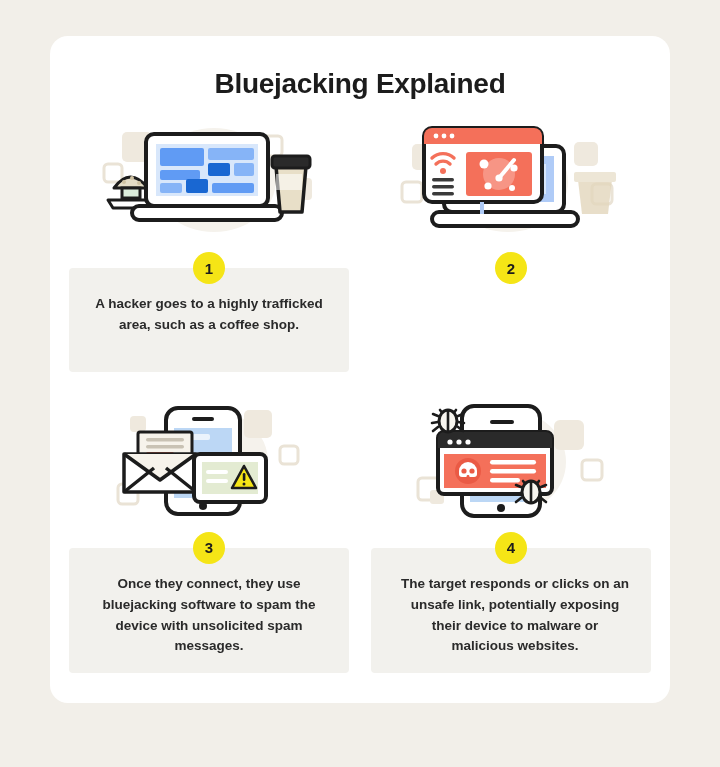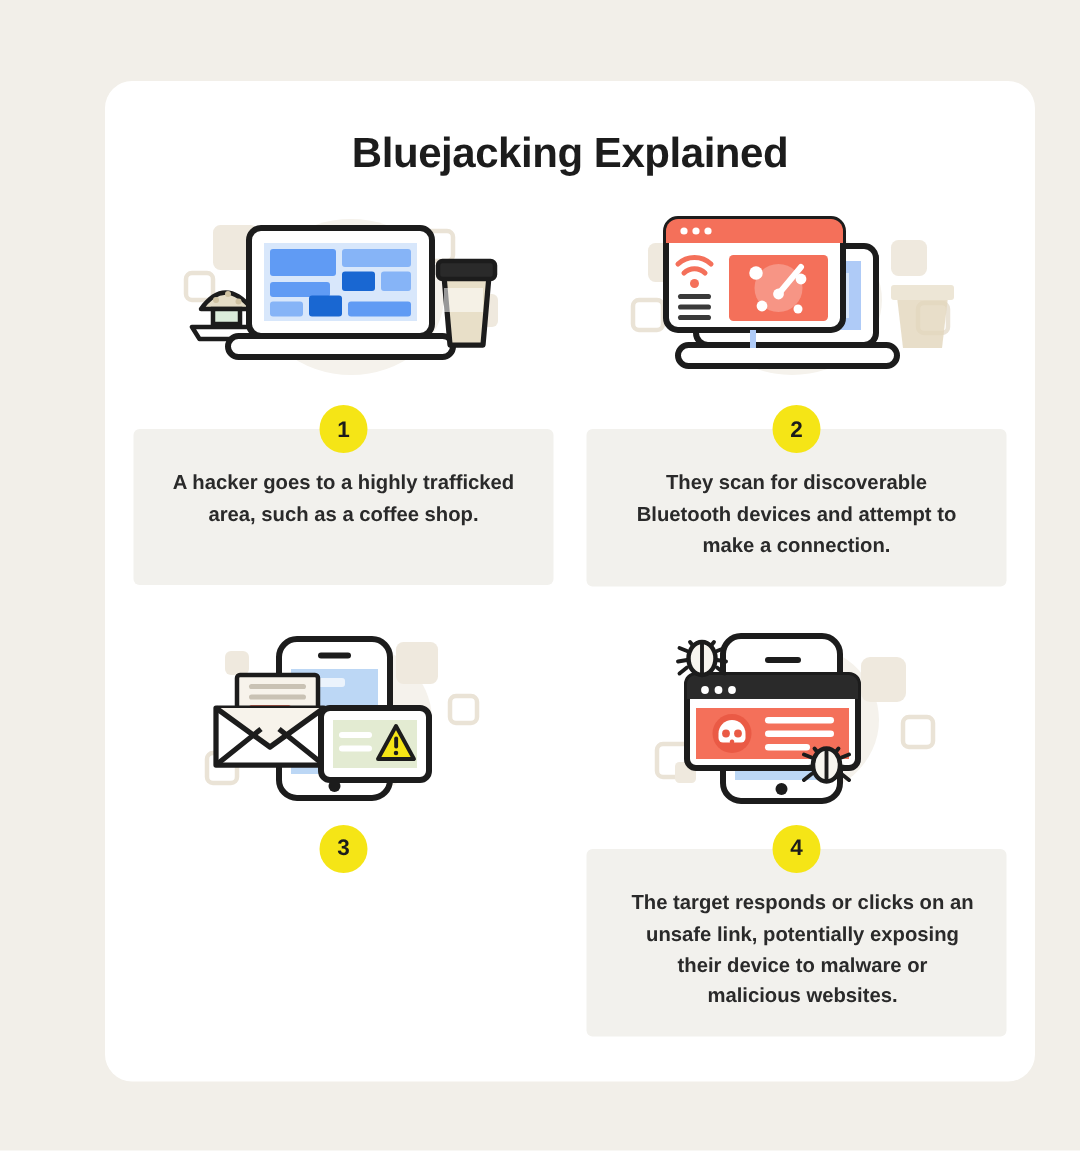--- a/index.html
+++ b/index.html
@@ -8,26 +8,25 @@
     width: 720px;
     height: 767px;
     background: #F2EFE9;
     font-family: "Liberation Sans", sans-serif;
     overflow: hidden;
   }
 
   .infographic-card {
     position: absolute;
     left: 50px;
-    top: 54px;
+    top: 36px;
     width: 620px;
     height: 667px;
     background: #FFFFFF;
     border-radius: 18px;
-    margin-left: 20px;
   }
 
   .page-title {
     text-align: center;
     font-size: 28px;
     font-weight: bold;
     color: #1C1C1C;
     letter-spacing: -0.3px;
     padding-top: 32px;
   }
@@ -187,21 +186,20 @@
           <circle cx="92" cy="64" r="3.6" fill="#FFFFFF"></circle>
           <circle cx="116" cy="66" r="3" fill="#FFFFFF"></circle>
           <path d="M103 56 L118 38" stroke="#FFFFFF" stroke-width="4" stroke-linecap="round"></path>
           <circle cx="103" cy="56" r="3.6" fill="#FFFFFF"></circle>
 
           <rect x="84" y="80" width="4" height="12" fill="#AFCBF7"></rect>
         </svg>
       </div>
       <div class="step-body">
         <div class="badge">2</div>
-        <div class="text-box">They scan for discoverable Bluetooth devices and attempt to make a connection.</div>
       </div>
     </div>
 
     <div class="step step-3">
       <div class="illustration">
         <svg width="230" height="118" viewBox="0 0 230 118">
           <ellipse cx="118" cy="60" rx="56" ry="52" fill="#F5F2EC"></ellipse>
           <rect x="150" y="8" width="28" height="28" rx="5" fill="#EFE9DE"></rect>
           <rect x="186" y="44" width="18" height="18" rx="4" fill="none" stroke="#EAE3D6" stroke-width="3"></rect>
           <rect x="24" y="82" width="20" height="20" rx="4" fill="none" stroke="#EAE3D6" stroke-width="3"></rect>
@@ -225,20 +223,21 @@
           <rect x="108" y="60" width="56" height="32" fill="#E3EBD2"></rect>
           <rect x="112" y="68" width="22" height="4" rx="2" fill="#FFFFFF"></rect>
           <rect x="112" y="77" width="22" height="4" rx="2" fill="#FFFFFF"></rect>
           <path d="M150 64 l12 22 h-24 z" fill="#F5E516" stroke="#1C1C1C" stroke-width="2.6" stroke-linejoin="round"></path>
           <rect x="148.8" y="71" width="2.6" height="8" rx="1.3" fill="#1C1C1C"></rect>
           <circle cx="150" cy="82" r="1.5" fill="#1C1C1C"></circle>
         </svg>
       </div>
       <div class="step-body">
         <div class="badge">3</div>
+        <div class="text-box">Once they connect, they use bluejacking software to spam the device with unsolicited spam messages.</div>
       </div>
     </div>
 
     <div class="step step-4">
       <div class="illustration">
         <svg width="230" height="118" viewBox="0 0 230 118">
           <ellipse cx="112" cy="60" rx="58" ry="52" fill="#F5F2EC"></ellipse>
           <rect x="158" y="18" width="30" height="30" rx="6" fill="#EFE9DE"></rect>
           <rect x="186" y="58" width="20" height="20" rx="4" fill="none" stroke="#EAE3D6" stroke-width="3"></rect>
           <rect x="22" y="76" width="22" height="22" rx="4" fill="none" stroke="#EAE3D6" stroke-width="3"></rect>

